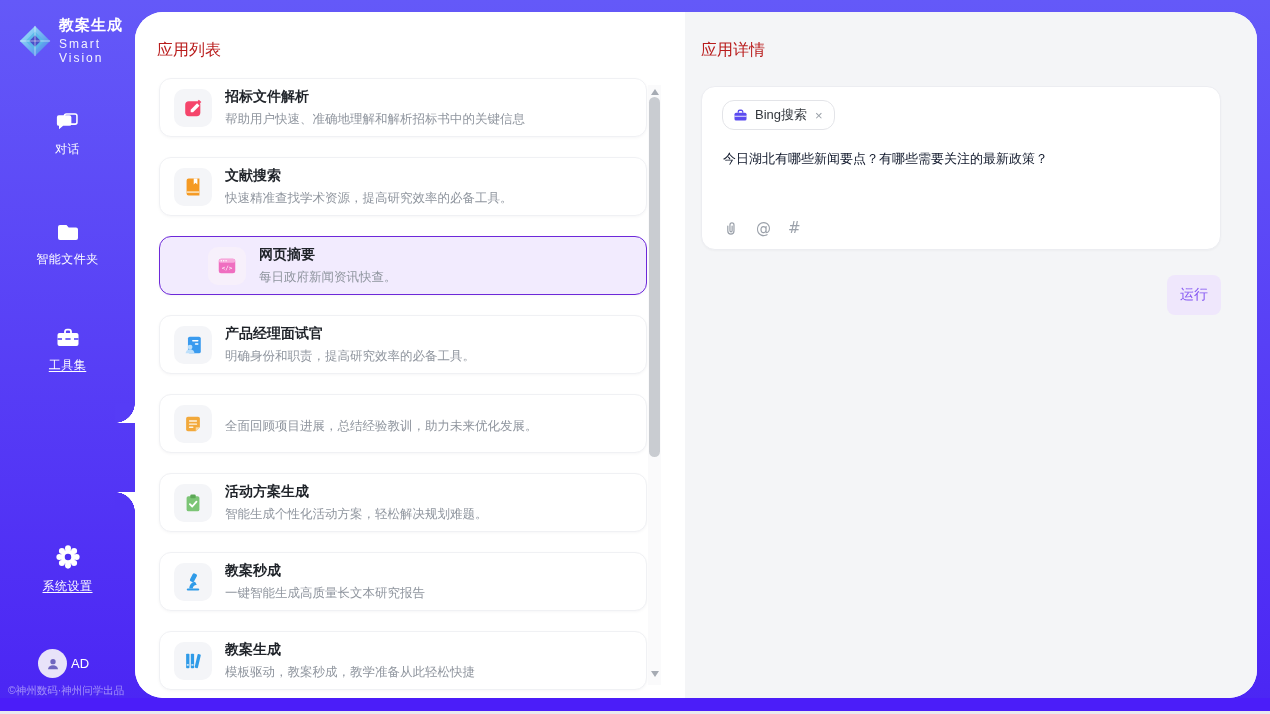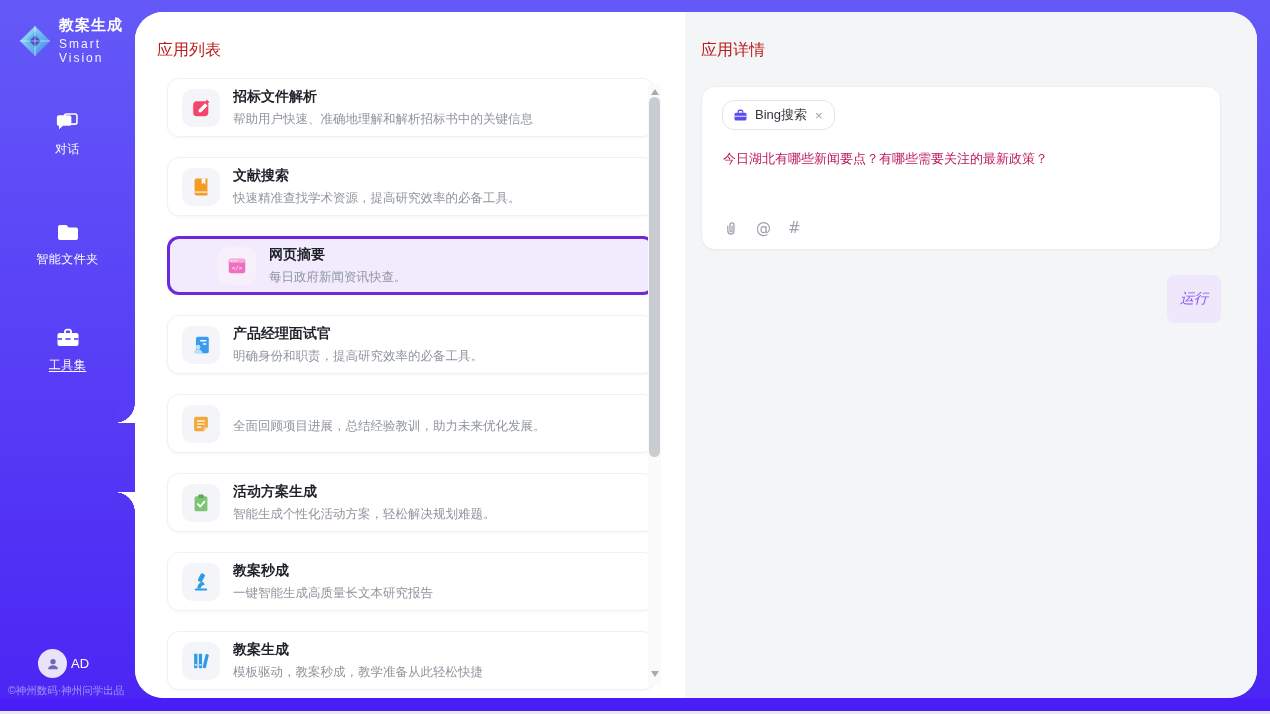--- a/index.html
+++ b/index.html
@@ -37,24 +37,24 @@
   .side-footer { position:absolute; top:684px; left:8px; font-size:10.5px; color:rgba(255,255,255,.48);
                  white-space:nowrap; }
 
   
   .content { position:absolute; left:135px; top:12px; width:1122px; height:686px;
              background:#fff; border-radius:28px; overflow:hidden; display:flex; }
   .panel-title { font-size:16px; font-weight:normal; color:#b91c1c; }
 
   
   .list-panel { position:relative; width:550px; height:100%; background:#fff; padding:28px 0 0 22px; }
-  .app-card { position:relative; width:488px; height:59px; margin:0 0 20px 10px; background:#fff;
+  .app-card { position:relative; width:488px; height:59px; margin:0 0 20px 2px; background:#fff;
               border:1px solid #F0F1F4; border-radius:12px; box-shadow:0 1px 3px rgba(31,35,41,.04);
               display:flex; align-items:center; padding:0 14px; cursor:pointer; }
-  .app-card.selected { background:#F2EBFE; border:3px solid #6d28d9;padding-left:48px; }
+  .app-card.selected { background:#F2EBFE; border:1px solid #6d28d9;padding-left:48px; }
   .cards { margin-top:17px; }
   .icon-tile { flex:0 0 38px; width:38px; height:38px; border-radius:10px; background:#F4F5F8;
                display:flex; align-items:center; justify-content:center; }
   .app-card.selected .icon-tile { background:#F7F0FB; }
   .card-text { margin-left:13px; overflow:hidden; }
   .card-title { font-size:14px; font-weight:bold; color:#1F2329; }
   .card-desc  { font-size:12.5px; color:#8F959E; margin-top:5px; white-space:nowrap; }
 
   
   .scrollbar { position:absolute; left:513px; top:73px; width:13px; height:600px; background:#FAFAFB; }
@@ -66,29 +66,29 @@
                   background:#C9CCD1; border-radius:6px; cursor:pointer; }
 
   
   .detail-panel { flex:1; height:100%; background:#F4F5F7; padding:28px 35px 0 16px; }
   .prompt-card { position:relative; margin-top:25px; width:520px; height:164px; background:#fff;
                  border:1px solid #ECEDF1; border-radius:14px; box-shadow:0 1px 2px rgba(31,35,41,.03); }
   .tool-tag { position:absolute; left:20px; top:13px; height:30px; display:inline-flex; align-items:center;
               gap:7px; padding:0 10px; background:#fff; border:1px solid #E3E4E8; border-radius:12px; }
   .tool-tag-label { font-size:13px; color:#33373D; }
   .tool-tag-close { font-size:13px; color:#9AA0A8; cursor:pointer; line-height:1; padding:0 1px; }
-  .prompt-text { position:absolute; left:21px; top:62px; right:20px; font-size:13px; color:#be185d;
+  .prompt-text { position:absolute; left:21px; top:62px; right:20px; font-size:13px; color:#0f172a;
                  line-height:1.5; cursor:text; }
   .attach-row { position:absolute; left:20px; top:132px; display:flex; align-items:center; gap:17px;
                 color:#9CA2AB; }
   .attach-glyph { font-size:15px; color:#9CA2AB; cursor:pointer; font-family:"DejaVu Sans",sans-serif; }
   .run-row { width:520px; display:flex; justify-content:flex-end; margin-top:25px; }
-  .run-button { min-width:50px; height:48px; background:#EFE7FC; color:#8456F2; border:none;
+  .run-button { min-width:50px; height:40px; background:#EFE7FC; color:#8456F2; border:none;
                 border-radius:8px; font-size:14px; padding:0 13px; cursor:pointer;
-                font-family:inherit;font-style:italic; }
+                font-family:inherit; }
   svg { display:block; }
 </style>
 </head>
 <body>
 
 <div class="screen">
 
   <div class="sidebar">
 
     <div class="logo">
@@ -140,20 +140,39 @@
           <rect x="8" y="11.2" width="3.4" height="3.6" rx=".8" fill="#fff"></rect>
           <rect x="16.6" y="11.2" width="3.4" height="3.6" rx=".8" fill="#fff"></rect>
         </svg>
       </span>
       <span class="nav-label u">工具集</span>
     </div>
 
     <div class="fillet top"></div>
     <div class="fillet bot"></div>
 
+    <div class="nav-item" style="top:543px;">
+      <span>
+        <svg width="28" height="28" viewBox="0 0 26 26">
+          <g fill="#fff">
+            <circle cx="13" cy="13" r="6.8"></circle>
+            <circle cx="21" cy="13" r="2.8"></circle>
+              <circle cx="5" cy="13" r="2.8"></circle>
+            <circle cx="13" cy="21" r="2.8"></circle>
+              <circle cx="13" cy="5" r="2.8"></circle>
+            <circle cx="18.66" cy="18.66" r="2.8"></circle>
+              <circle cx="7.34" cy="18.66" r="2.8"></circle>
+            <circle cx="18.66" cy="7.34" r="2.8"></circle>
+              <circle cx="7.34" cy="7.34" r="2.8"></circle>
+          </g>
+          <circle cx="13" cy="13" r="3" fill="#4E30F3"></circle>
+        </svg>
+      </span>
+      <span class="nav-label u">系统设置</span>
+    </div>
 
     <div class="user-row">
       <span class="avatar">
         <svg width="16" height="16" viewBox="0 0 24 24">
           <circle cx="12" cy="8.5" r="4" fill="#6F66BF"></circle>
           <path d="M4.5 20 a7.5 6.2 0 0 1 15 0 z" fill="#6F66BF"></path>
         </svg>
       </span>
       <span class="user-name">AD</span>
     </div>

